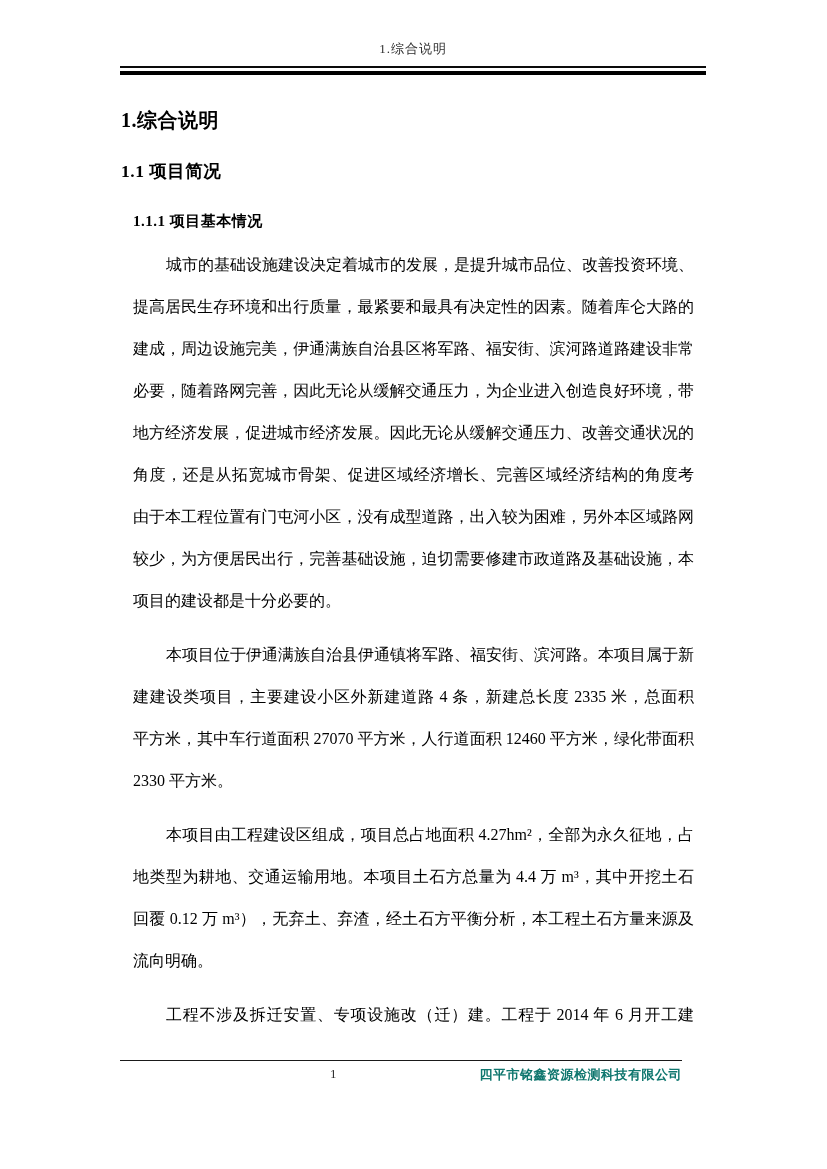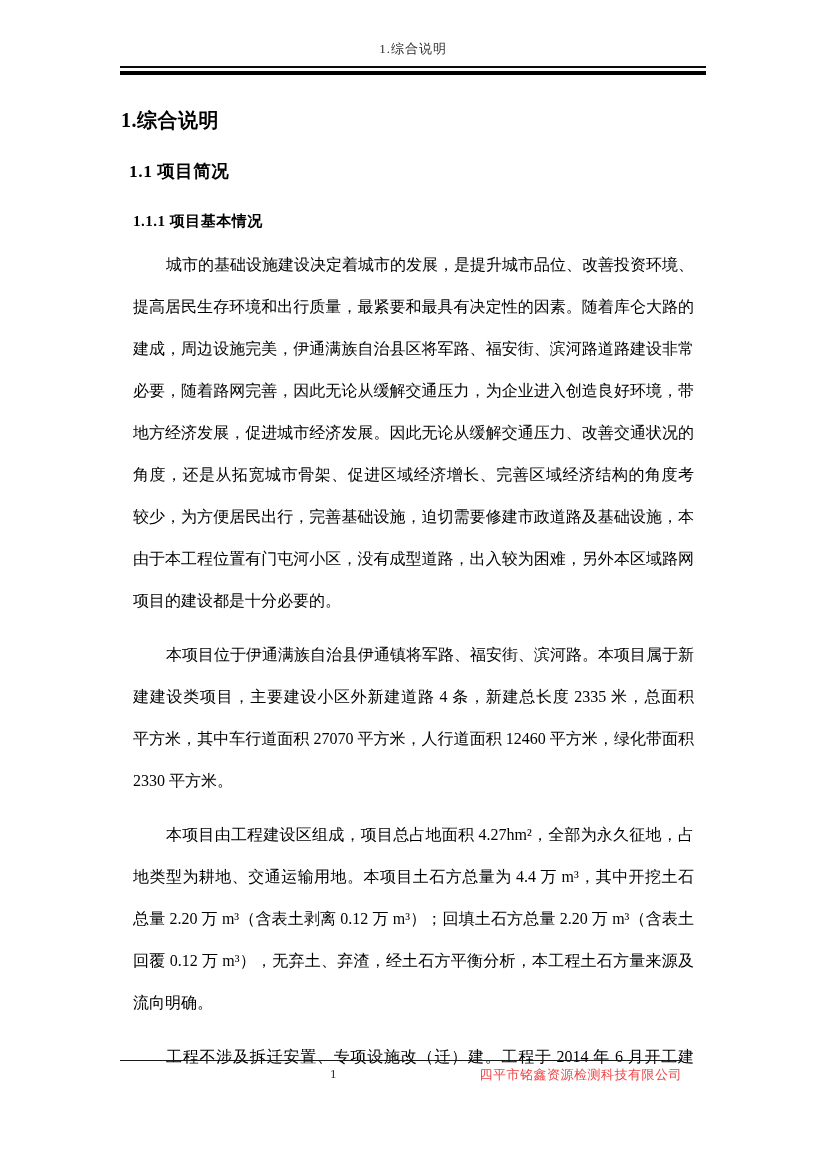--- a/index.html
+++ b/index.html
@@ -24,21 +24,21 @@
     border-bottom:4px solid #000;
     box-sizing:content-box;
   }
   
   .content { position:absolute; top:0; left:121px; width:585px; }
   h1.doc-title {
     margin:106px 0 0 0; font-size:20px; line-height:28px;
     font-weight:bold; letter-spacing:0.5px;
   }
   h2.sec-title {
-    margin:24px 0 0 8px; font-size:17.5px; line-height:26px;
+    margin:24px 0 0 0; font-size:17.5px; line-height:26px;
     font-weight:bold; letter-spacing:0.5px;
   }
   h3.subsec-title {
     margin:26px 0 0 12px; font-size:15px; line-height:22px;
     font-weight:bold; letter-spacing:0.5px;
   }
   .body-text { margin-top:7px; font-size:16px; }
   .para { margin:12px; }
   .para + .para { margin-top:6px; }
   .line {
@@ -53,21 +53,21 @@
     position:absolute; top:1060px; left:120px; width:562px;
     border-top:1px solid #1a1a1a;
   }
   .footer-row {
     position:absolute; top:1066px; left:120px; width:562px;
     height:20px; font-size:13px;
   }
   .page-number { position:absolute; left:210px; top:0; color:#2f2f2f; }
   .footer-company {
     position:absolute; right:0; top:0;
-    font-weight:400; letter-spacing:0.5px; color:#ef4444;
+    font-weight:700; letter-spacing:0.5px; color:#0f766e;
   }
 </style>
 </head>
 <body>
 
 <div class="page">
 
   <div class="running-header">
     <span>1.综合说明</span>
   </div>
@@ -80,36 +80,35 @@
 
     <div class="body-text">
 
       <div class="para">
         <div class="line first">城市的基础设施建设决定着城市的发展，是提升城市品位、改善投资环境、</div>
         <div class="line">提高居民生存环境和出行质量，最紧要和最具有决定性的因素。随着库仑大路的</div>
         <div class="line">建成，周边设施完美，伊通满族自治县区将军路、福安街、滨河路道路建设非常</div>
         <div class="line">必要，随着路网完善，因此无论从缓解交通压力，为企业进入创造良好环境，带动</div>
         <div class="line">地方经济发展，促进城市经济发展。因此无论从缓解交通压力、改善交通状况的</div>
         <div class="line">角度，还是从拓宽城市骨架、促进区域经济增长、完善区域经济结构的角度考虑。</div>
+        <div class="line">由于本工程位置有门屯河小区，没有成型道路，出入较为困难，另外本区域路网</div>
         <div class="line">较少，为方便居民出行，完善基础设施，迫切需要修建市政道路及基础设施，本</div>
-        <div class="line">由于本工程位置有门屯河小区，没有成型道路，出入较为困难，另外本区域路网</div>
         <div class="line end">项目的建设都是十分必要的。</div>
       </div>
 
       <div class="para">
         <div class="line first">本项目位于伊通满族自治县伊通镇将军路、福安街、滨河路。本项目属于新</div>
         <div class="line">建建设类项目，主要建设小区外新建道路 4 条，新建总长度 2335 米，总面积 42670</div>
         <div class="line">平方米，其中车行道面积 27070 平方米，人行道面积 12460 平方米，绿化带面积</div>
         <div class="line end">2330 平方米。</div>
       </div>
 
       <div class="para">
         <div class="line first">本项目由工程建设区组成，项目总占地面积 4.27hm²，全部为永久征地，占</div>
         <div class="line">地类型为耕地、交通运输用地。本项目土石方总量为 4.4 万 m³，其中开挖土石方</div>
-        <div class="line">总量 2.20 万 m³（含表土剥离 0.12 万 m³）；回填土石方总量 2.20 万 m³（含表土</div>
         <div class="line">回覆 0.12 万 m³），无弃土、弃渣，经土石方平衡分析，本工程土石方量来源及</div>
         <div class="line end">流向明确。</div>
       </div>
 
       <div class="para">
         <div class="line first">工程不涉及拆迁安置、专项设施改（迁）建。工程于 2014 年 6 月开工建设，</div>
       </div>
 
     </div>
   </div>

